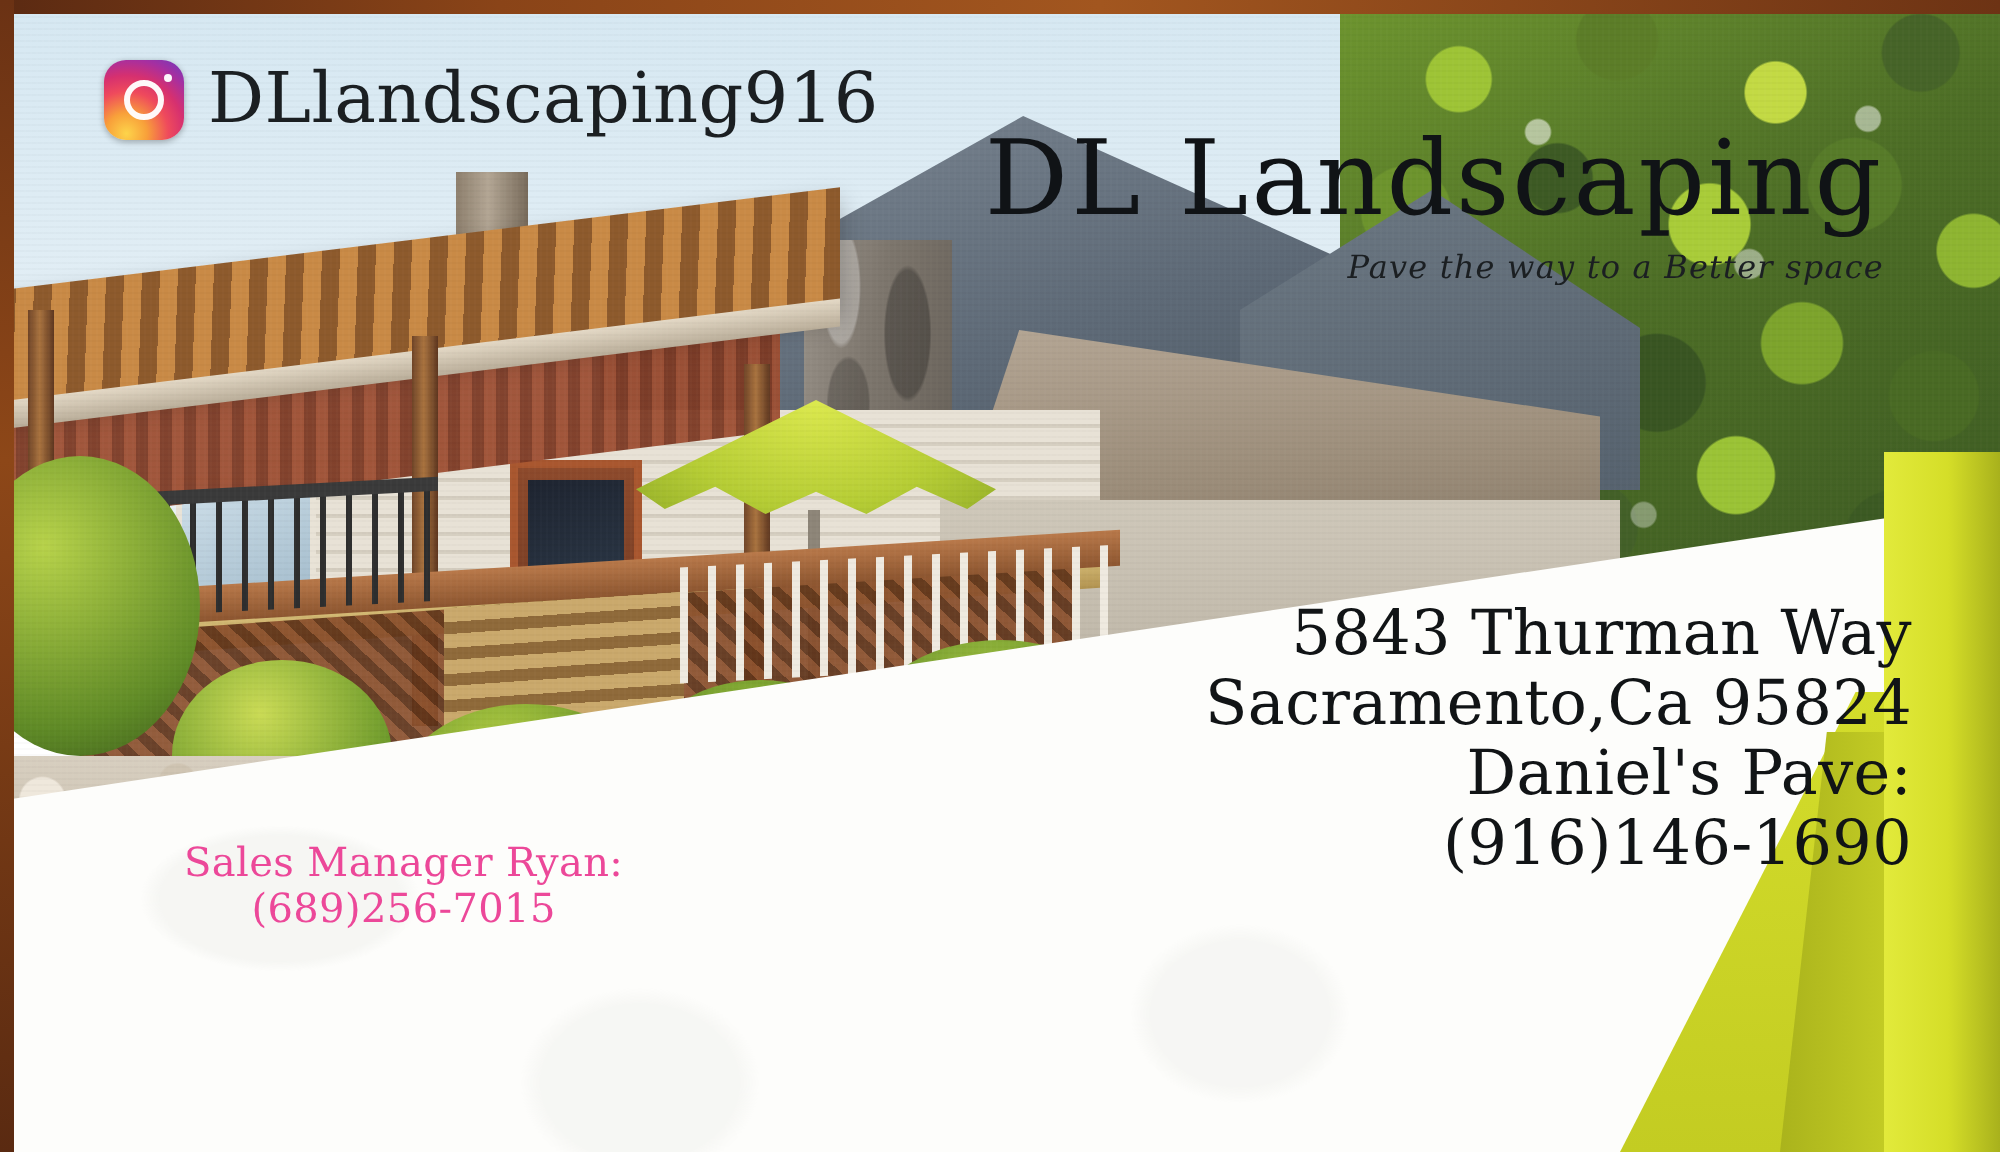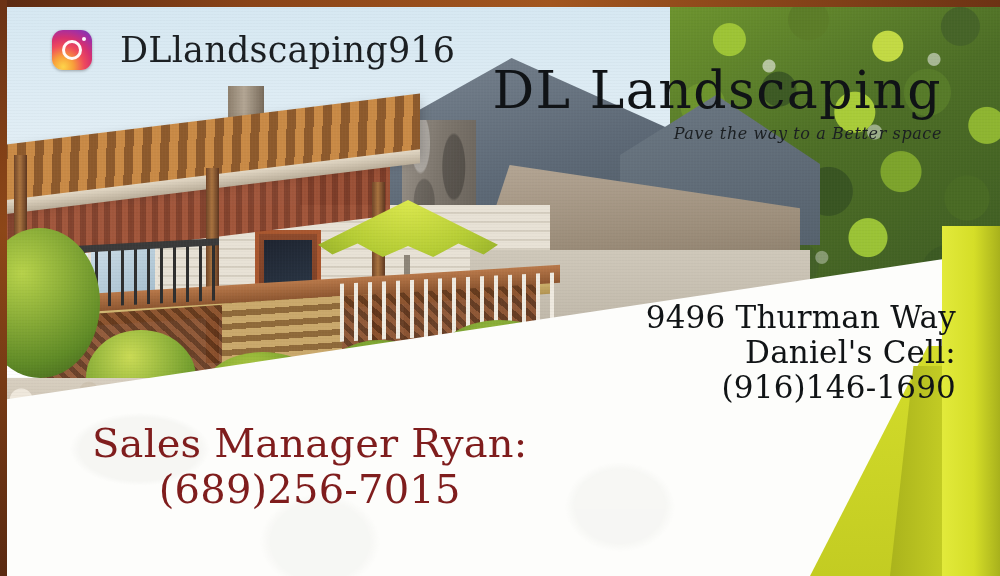--- a/index.html
+++ b/index.html
@@ -187,21 +187,21 @@
   
   .edge{position:absolute;z-index:30;}
   #edge-top{left:0;top:0;width:100%;height:7px;
     background:linear-gradient(90deg,#5b2a12,#8a4418 25%,#a2561f 55%,#6d3314 100%);}
   #edge-left{left:0;top:0;width:7px;height:100%;
     background:linear-gradient(180deg,#6b3214,#8d4718 40%,#5a2a11 100%);}
 
   
   .txt{position:absolute;z-index:20;color:#15181a;}
 
-  #ig-row{left:52px;top:30px;display:flex;align-items:center;gap:28px;}
+  #ig-row{left:52px;top:30px;display:flex;align-items:center;gap:12px;}
   #ig-icon{width:40px;height:40px;border-radius:11px;position:relative;
     background:
       radial-gradient(circle at 28% 92%,#fdd44a 0%,#f8a03a 22%,#ef4a5c 45%,#d6306f 62%,#a62fa0 80%,#6a3cc0 100%);
     box-shadow:0 1px 3px rgba(0,0,0,.3);}
   #ig-icon i{position:absolute;left:10px;top:10px;width:20px;height:20px;border-radius:50%;
     border:3.2px solid rgba(255,255,255,.96);box-sizing:border-box;}
   #ig-icon b{position:absolute;right:6.5px;top:6.5px;width:4px;height:4px;border-radius:50%;
     background:rgba(255,255,255,.96);}
   #ig-handle{font-size:35px;letter-spacing:.2px;color:#1b1f22;
     font-family:"DejaVu Serif",serif;font-weight:400;}
@@ -210,21 +210,21 @@
   #brand-name{font-size:52px;letter-spacing:1.5px;color:#101316;
     font-family:"DejaVu Serif",serif;font-weight:400;line-height:1;}
   #brand-tag{font-size:16px;font-style:italic;color:#1b1f22;margin-top:8px;
     font-family:"DejaVu Serif",serif;letter-spacing:.6px;}
 
   #right-contact{right:44px;top:300px;text-align:right;line-height:1.13;}
   #right-contact div{font-size:31px;color:#111416;font-family:"DejaVu Serif",serif;
     letter-spacing:.2px;white-space:nowrap;}
 
   #left-contact{left:92px;top:420px;text-align:center;line-height:1.15;}
-  #left-contact div{font-size:40px;color:#7f1d1d;font-family:"DejaVu Serif",serif;
+  #left-contact div{font-size:20px;color:#ec4899;font-family:"DejaVu Serif",serif;
     letter-spacing:.2px;white-space:nowrap;}
 </style>
 </head>
 <body>
 
 <div id="card">
 
   <div id="photo">
     <div class="sky"></div>
     <div class="trees"></div>
@@ -285,22 +285,23 @@
       </span>
     <span id="ig-handle">DLlandscaping916</span>
   </div>
 
   <div class="txt" id="brand">
     <div id="brand-name">DL Landscaping</div>
     <div id="brand-tag">Pave the way to a Better space</div>
   </div>
 
   <div class="txt" id="right-contact">
-    <div>9496 Thurman Way</div>
-    <div>Daniel's Cell:</div>
+    <div>5843 Thurman Way</div>
+    <div>Sacramento,Ca 95824</div>
+    <div>Daniel's Pave:</div>
     <div>(916)146-1690</div>
   </div>
 
   <div class="txt" id="left-contact">
     <div>Sales Manager Ryan:</div>
     <div>(689)256-7015</div>
   </div>
 
   <div class="edge" id="edge-top"></div>
   <div class="edge" id="edge-left"></div>

